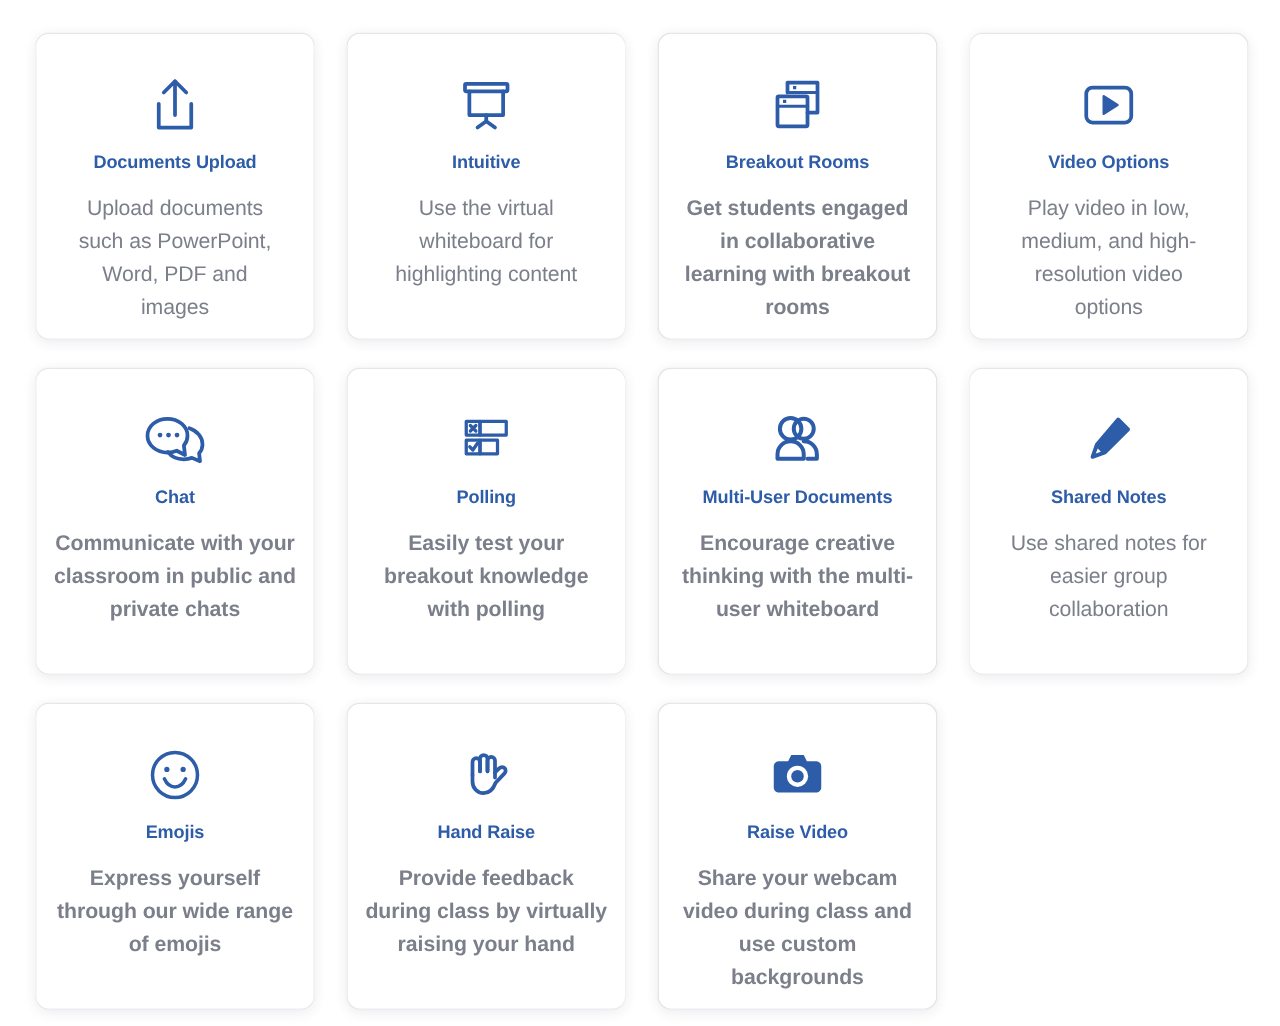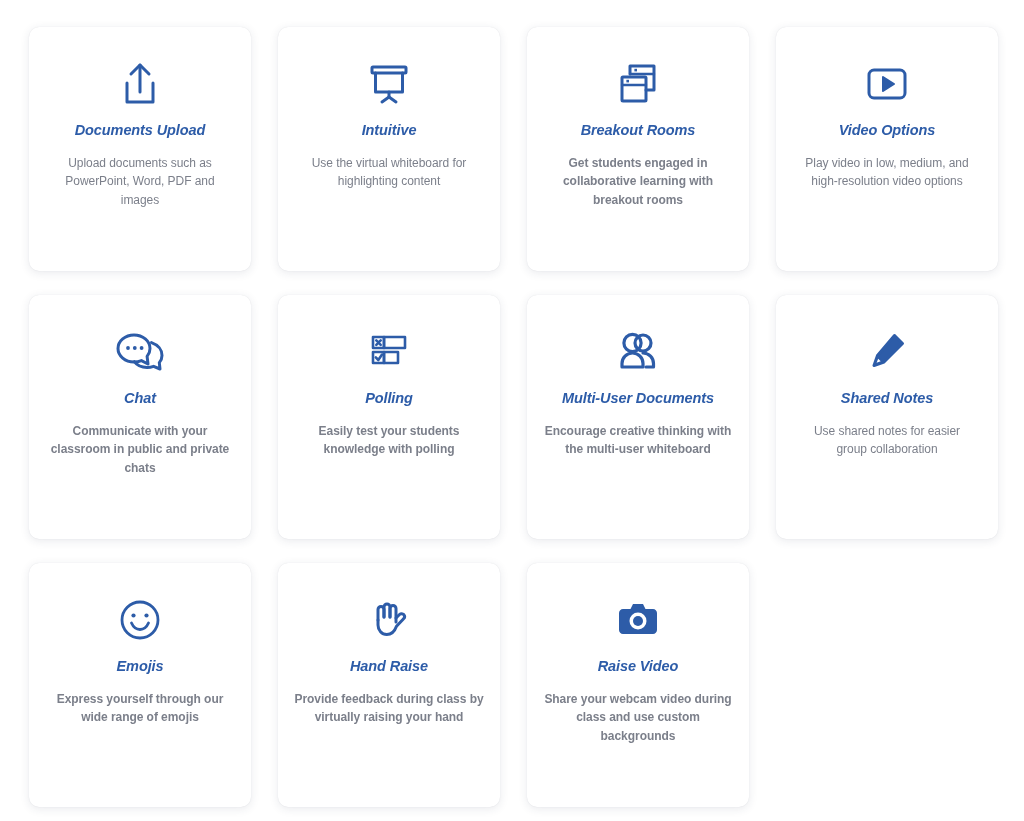--- a/index.html
+++ b/index.html
@@ -50,26 +50,25 @@
 
   .card-title {
     color: #2d5ca8;
     font-size: 14.5px;
     font-weight: bold;
     line-height: 1.28;
     text-align: center;
     letter-spacing: -0.1px;
     margin: 0 0 14px 0;
     max-width: 170px;
-    font-style: italic;
   }
 
   .card-desc {
     color: #7b7f8a;
-    font-size: 12px;
+    font-size: 17px;
     line-height: 1.56;
     text-align: center;
     margin: 0;
     max-width: 186px;
     letter-spacing: -0.05px;
   }
 
   
   .w-narrow .card-desc { max-width: 168px; }
   .w-wide   .card-desc { max-width: 196px; font-weight: bold; }
@@ -149,21 +148,21 @@
       <svg width="48" height="44" viewBox="0 0 48 44" fill="none" stroke="#2d5ca8" stroke-width="2.6" stroke-linecap="round" stroke-linejoin="round">
         <rect x="8" y="7" width="11" height="11"></rect>
         <rect x="19" y="7" width="21" height="11"></rect>
         <path d="M11.3 10.4 L15.7 14.8 M15.7 10.4 L11.3 14.8" stroke-width="2.6"></path>
         <rect x="8" y="22" width="11" height="11"></rect>
         <rect x="19" y="22" width="14" height="11"></rect>
         <path d="M10.8 27.4 L13.3 30 L17 24.6" stroke-width="2.6"></path>
       </svg>
     </div>
     <div class="card-title">Polling</div>
-    <div class="card-desc">Easily test your students knowledge with polling</div>
+    <div class="card-desc">Easily test your breakout knowledge with polling</div>
   </div>
 
   <div class="feature-card w-wide">
     <div class="card-icon">
       <svg width="50" height="46" viewBox="0 0 50 46" fill="none" stroke="#2d5ca8" stroke-width="3.2" stroke-linecap="round" stroke-linejoin="round">
         <circle cx="30" cy="14" r="8"></circle>
         <path d="M30 24 C36 24 40.5 28.6 40.5 34.5 L40.5 38 L33 38"></path>
         <circle cx="19.5" cy="14" r="8.6"></circle>
         <path d="M9 38 L9 34.5 C9 28.6 13.6 24 19.5 24 C25.4 24 30 28.6 30 34.5 L30 38 Z"></path>
       </svg>

